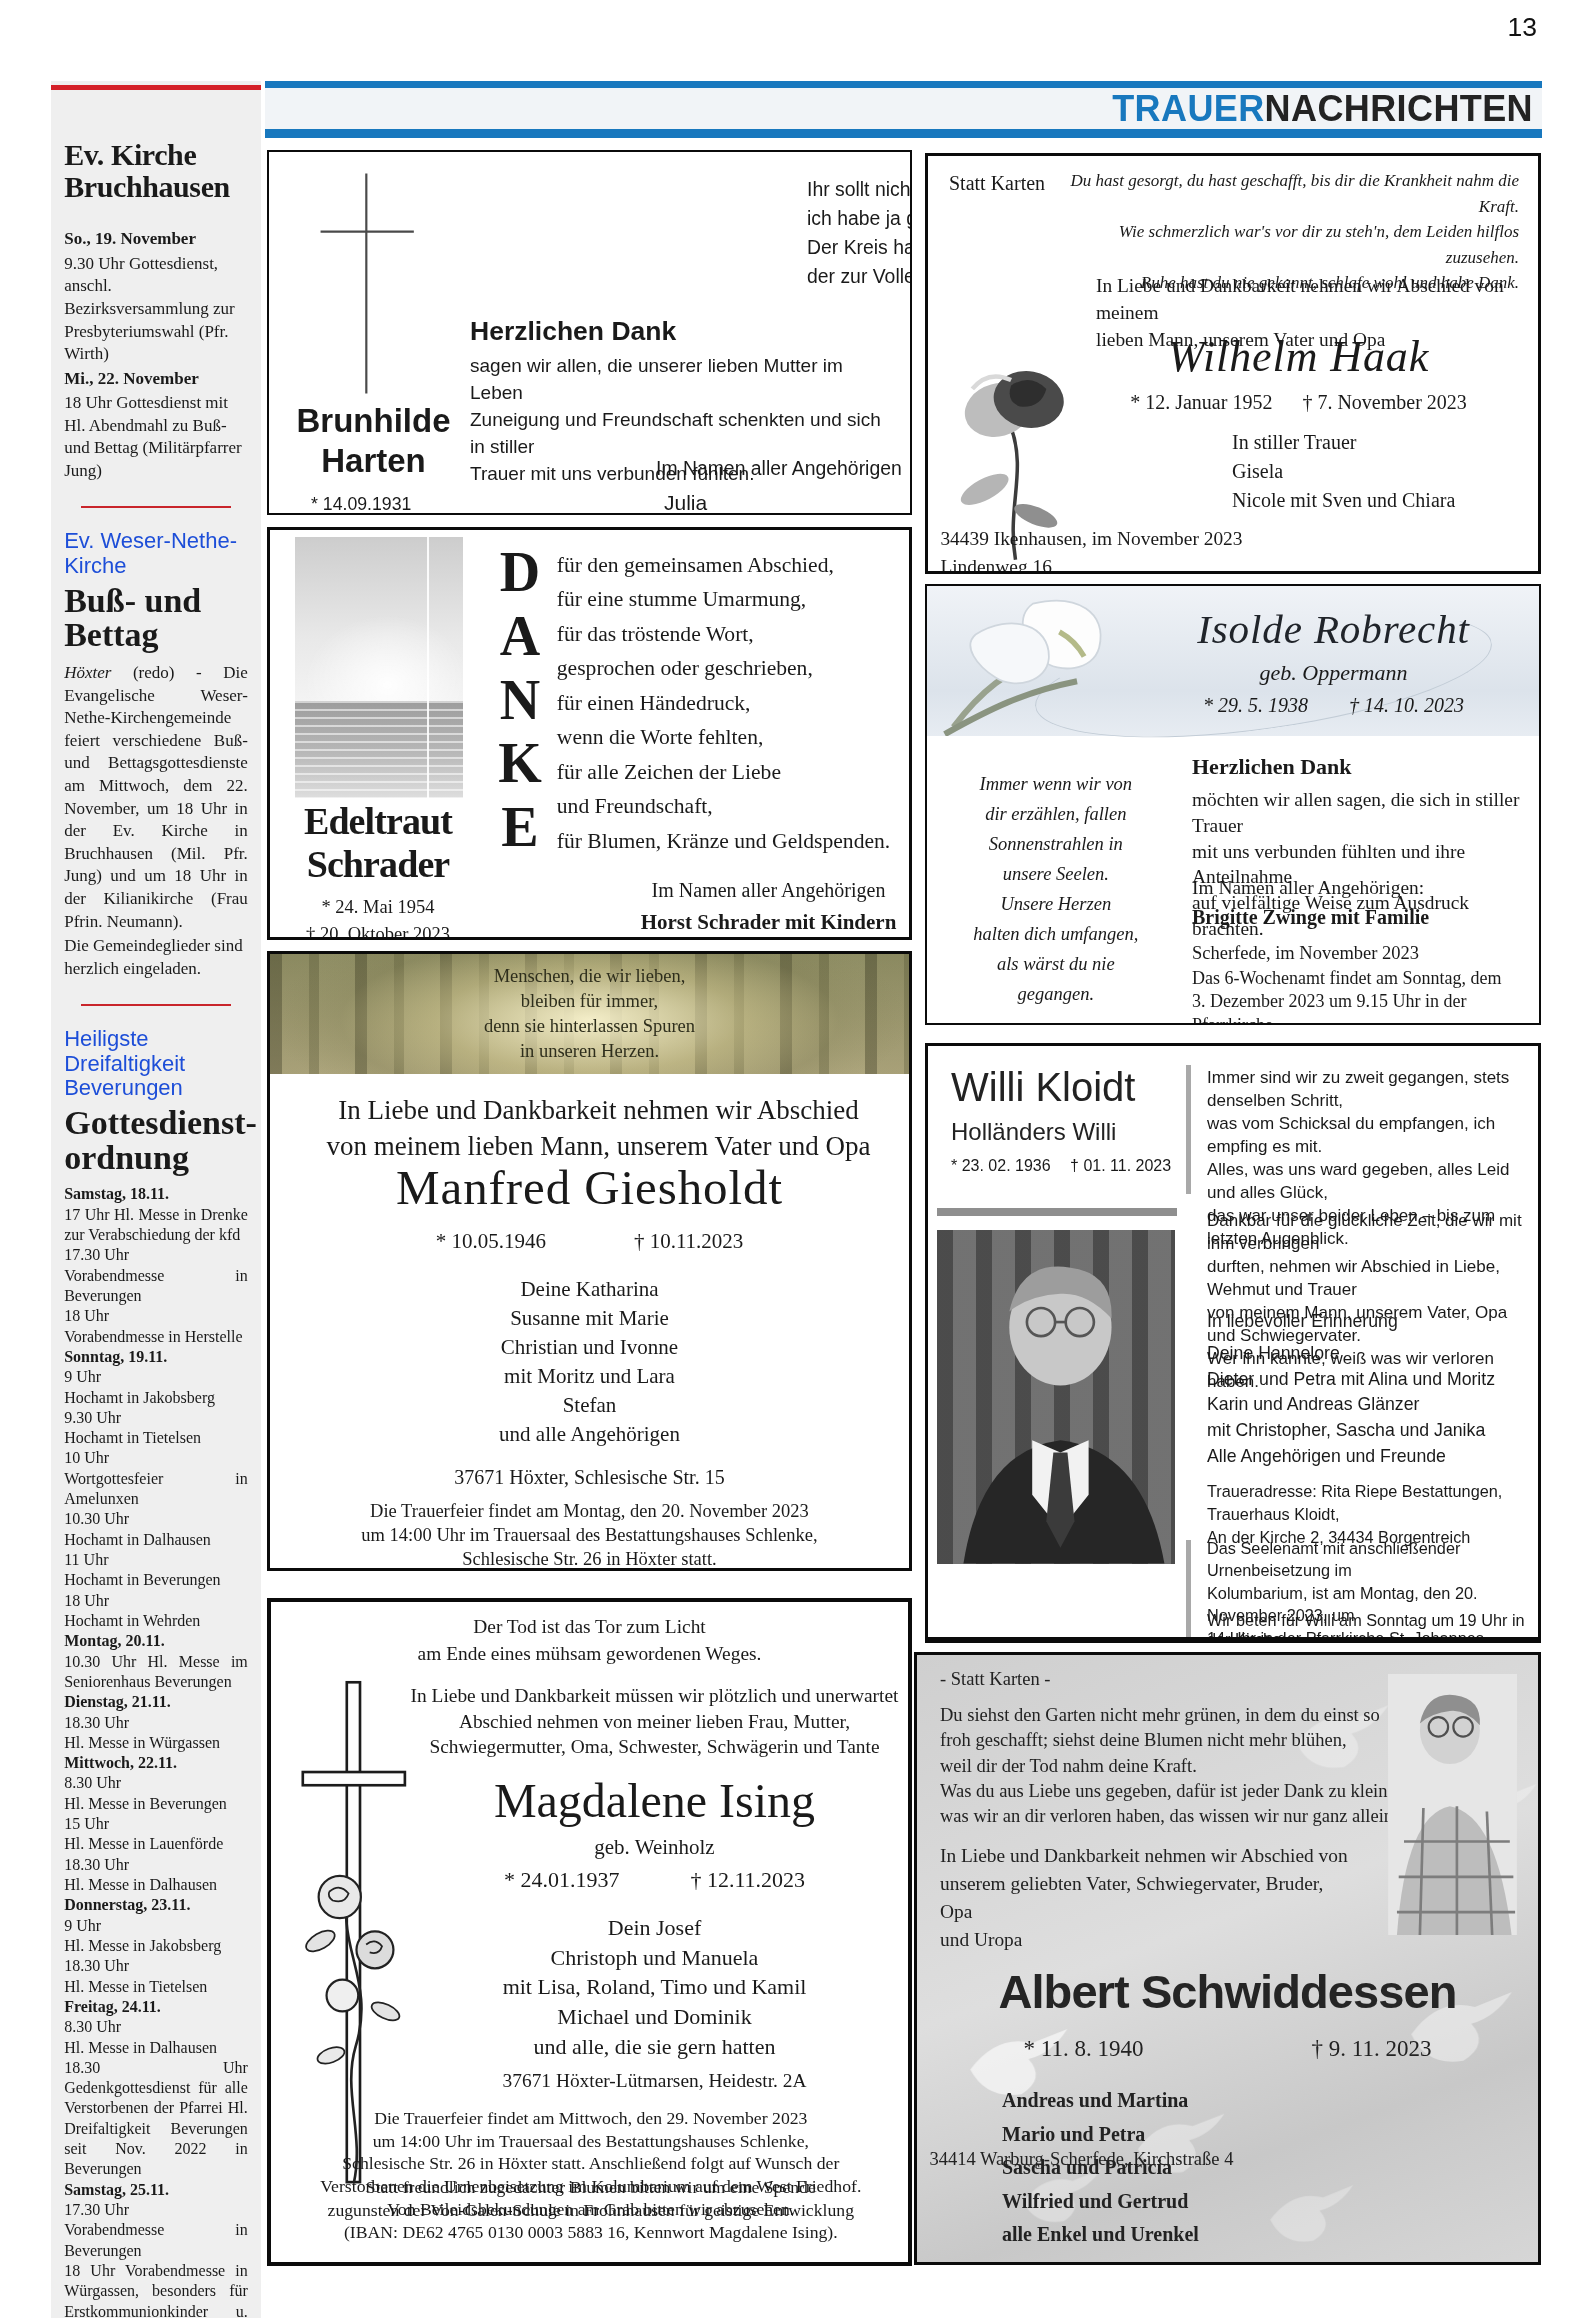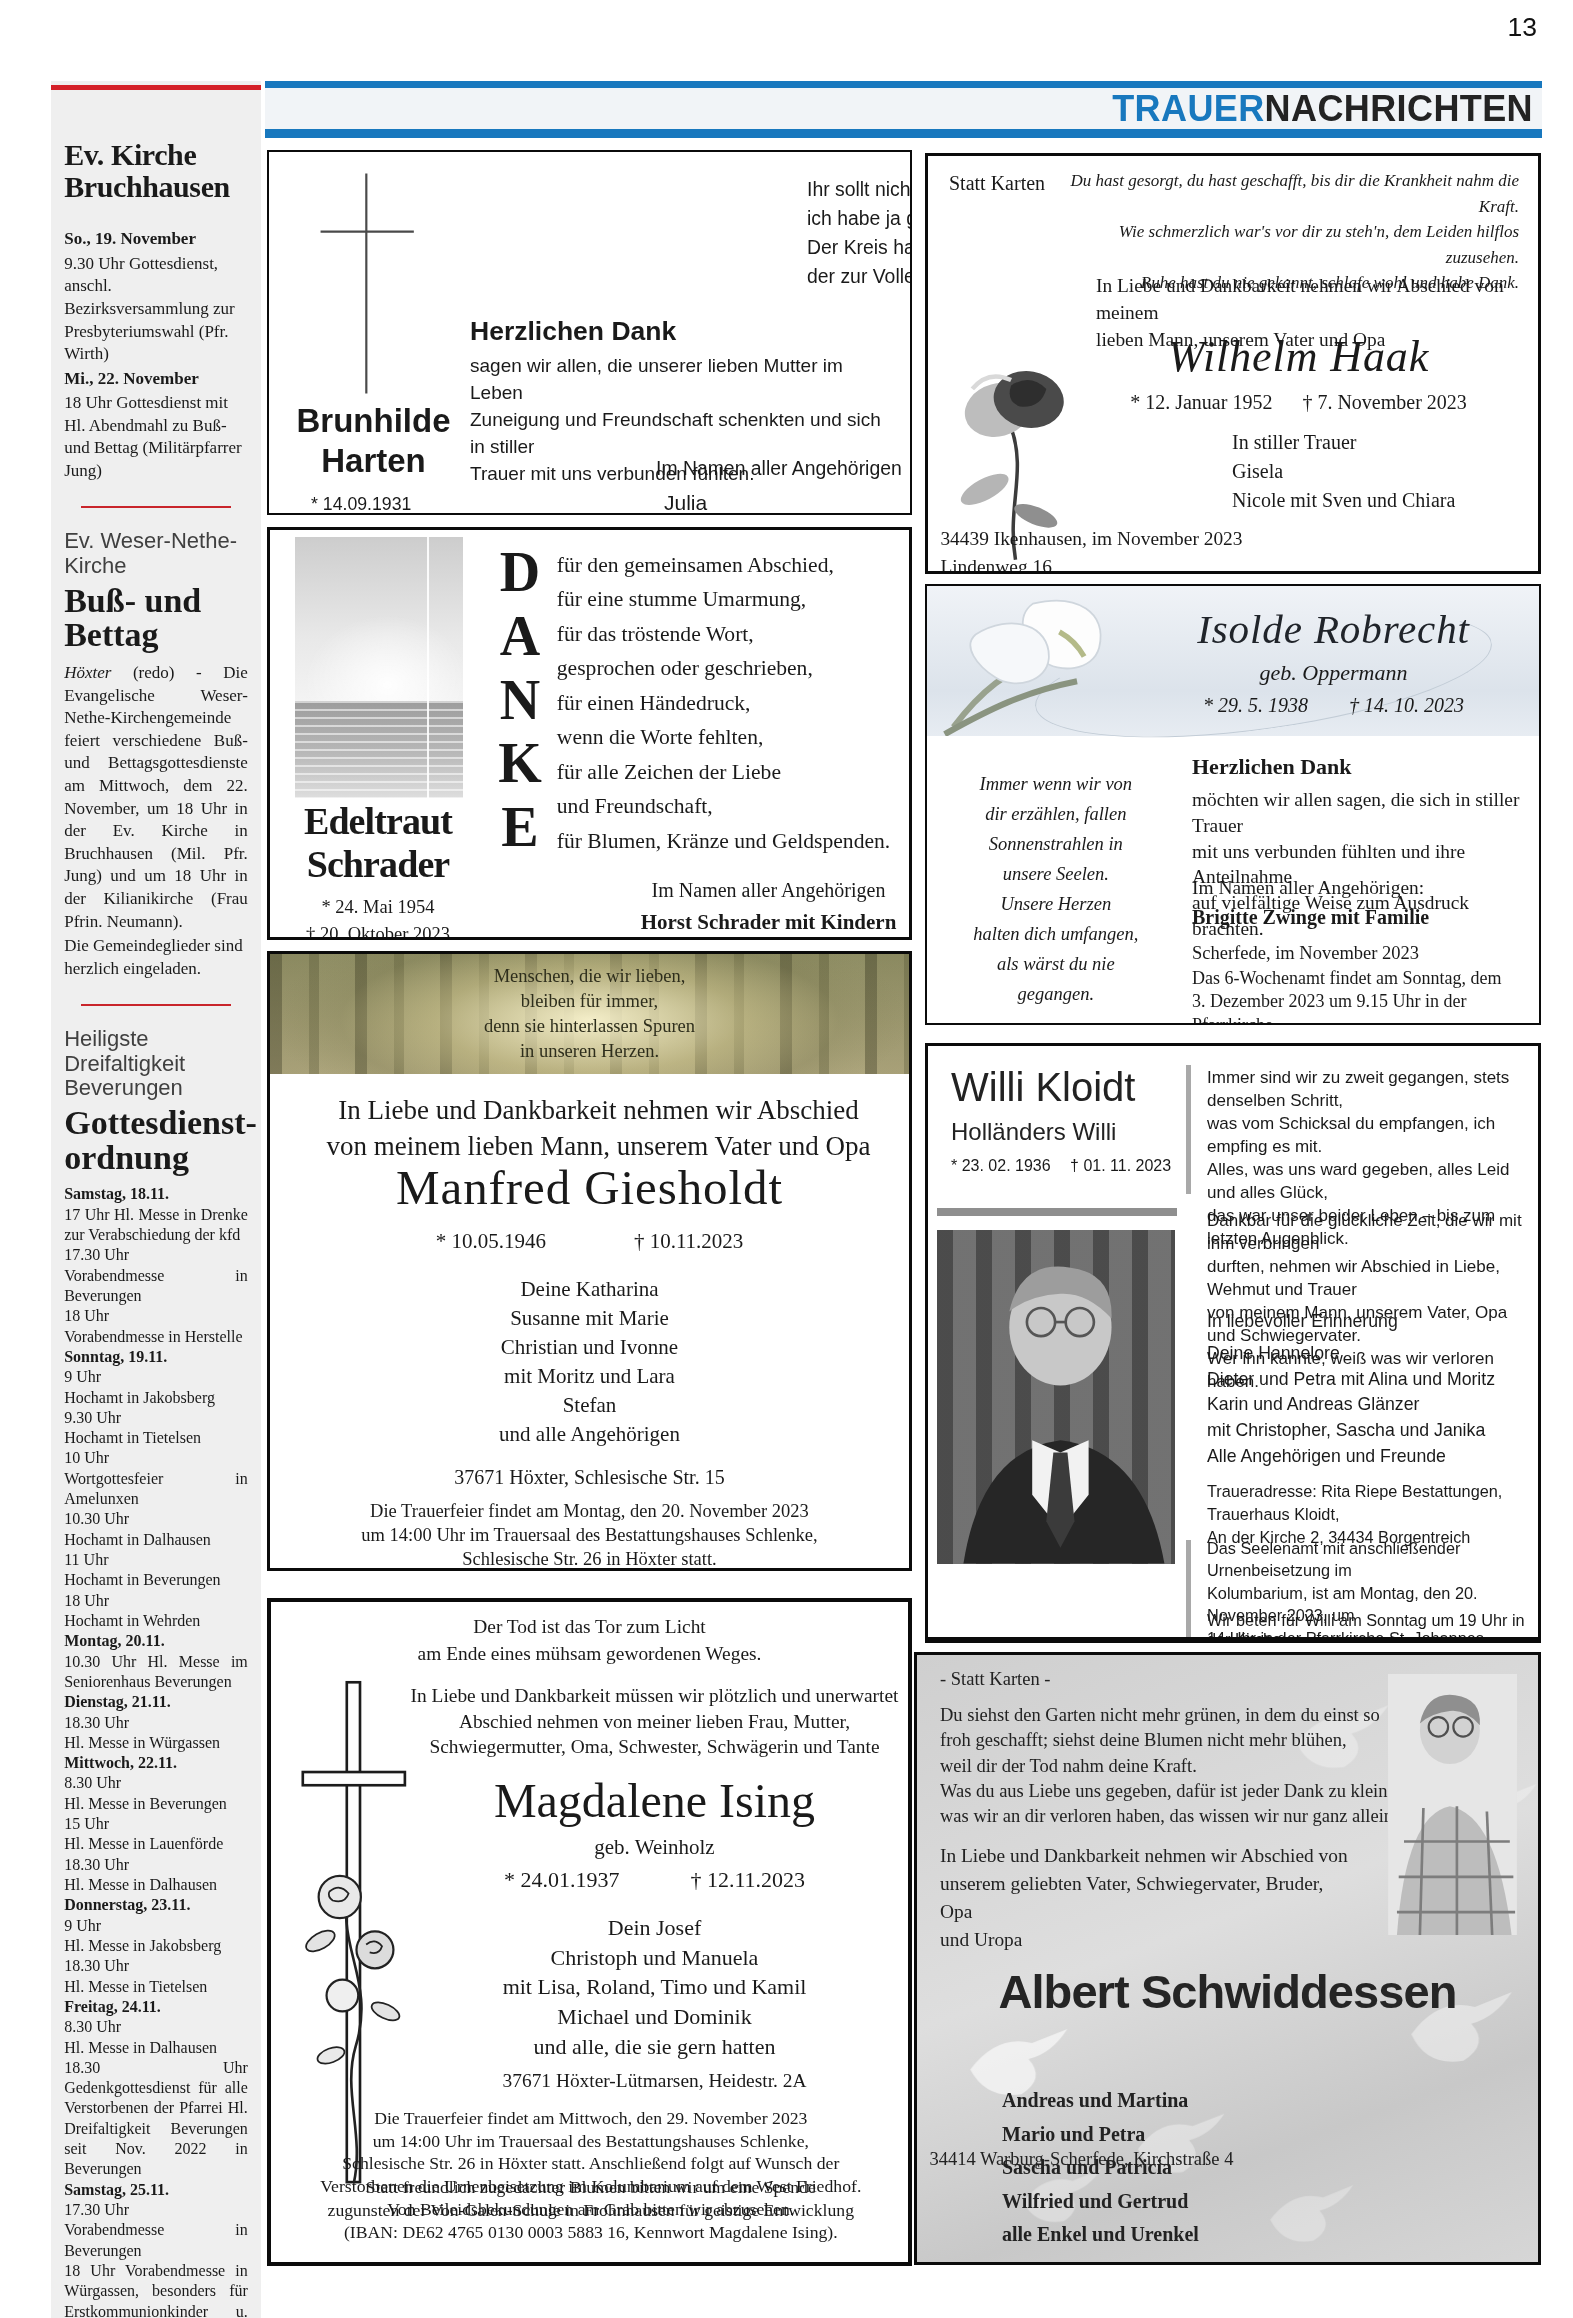--- a/index.html
+++ b/index.html
@@ -21,21 +21,21 @@
   #hdr-title .blue{color:#1878be}
   #hdr-title .dark{color:#232323}
 
   
   #sidebar{left:51px;top:81px;width:210px;background:#efefef;padding:0 0 14px 0}
   #sidebar .inner{padding:26.5px 13.2px 0 13.2px}
   .side-redrule{height:5.3px;background:#d42028;margin:3.5px 0 0 0}
   .side-title{font-weight:bold;font-size:30px;line-height:1.07;letter-spacing:-0.4px;margin-top:23px}
   .side-p{font-size:17px;line-height:1.33;margin-top:1.8px}
   .red-div{width:150px;height:1.8px;background:#c9252b;margin:24px auto 21px auto}
-  .kicker{font-family:"Liberation Sans",sans-serif;font-size:22px;line-height:1.12;color:#404040}
+  .kicker{font-family:"Liberation Sans",sans-serif;font-size:22px;line-height:1.12;color:#1d4ed8}
   .side-title2{font-weight:bold;font-size:34px;line-height:1.02;margin:5.3px 0 8.8px 0}
   .sched-line{font-size:16px;line-height:1.27;text-align:justify}
   .sched-line.bold{font-weight:bold}
 
   
   .box{position:absolute;background:#fff;border:2.6px solid #0b0b0b;box-sizing:border-box;overflow:hidden}
 
   
   #harten{left:267px;top:150px;width:645px;height:365px}
   .ht-quote{left:538px;top:23px;width:318px;font-family:"Liberation Sans",sans-serif;font-size:19.4px;line-height:1.5}
@@ -512,20 +512,24 @@
         <line x1="18" y1="190" x2="138" y2="190"></line>
           <line x1="12" y1="230" x2="142" y2="230"></line>
           <line x1="10" y1="270" x2="144" y2="270"></line>
         <line x1="40" y1="152" x2="36" y2="296"></line>
           <line x1="78" y1="150" x2="78" y2="296"></line>
           <line x1="112" y1="156" x2="118" y2="296"></line>
       </g>
     </svg>
   </div>
   <div class="abs sw-name" data-bind="obits.schwiddessen.name">Albert Schwiddessen</div>
+  <div class="abs sw-dates">
+    <span data-bind="obits.schwiddessen.born">* 11. 8. 1940</span>
+    <span data-bind="obits.schwiddessen.died">† 9. 11. 2023</span>
+  </div>
   <div class="abs sw-names" data-bind="obits.schwiddessen.names">Andreas und Martina
 Mario und Petra
 Sascha und Patricia
 Wilfried und Gertrud
 alle Enkel und Urenkel</div>
   <div class="abs sw-address" data-bind="obits.schwiddessen.address">34414 Warburg-Scherfede, Kirchstraße 4</div>
 </section>
 
 
 </body></html>

